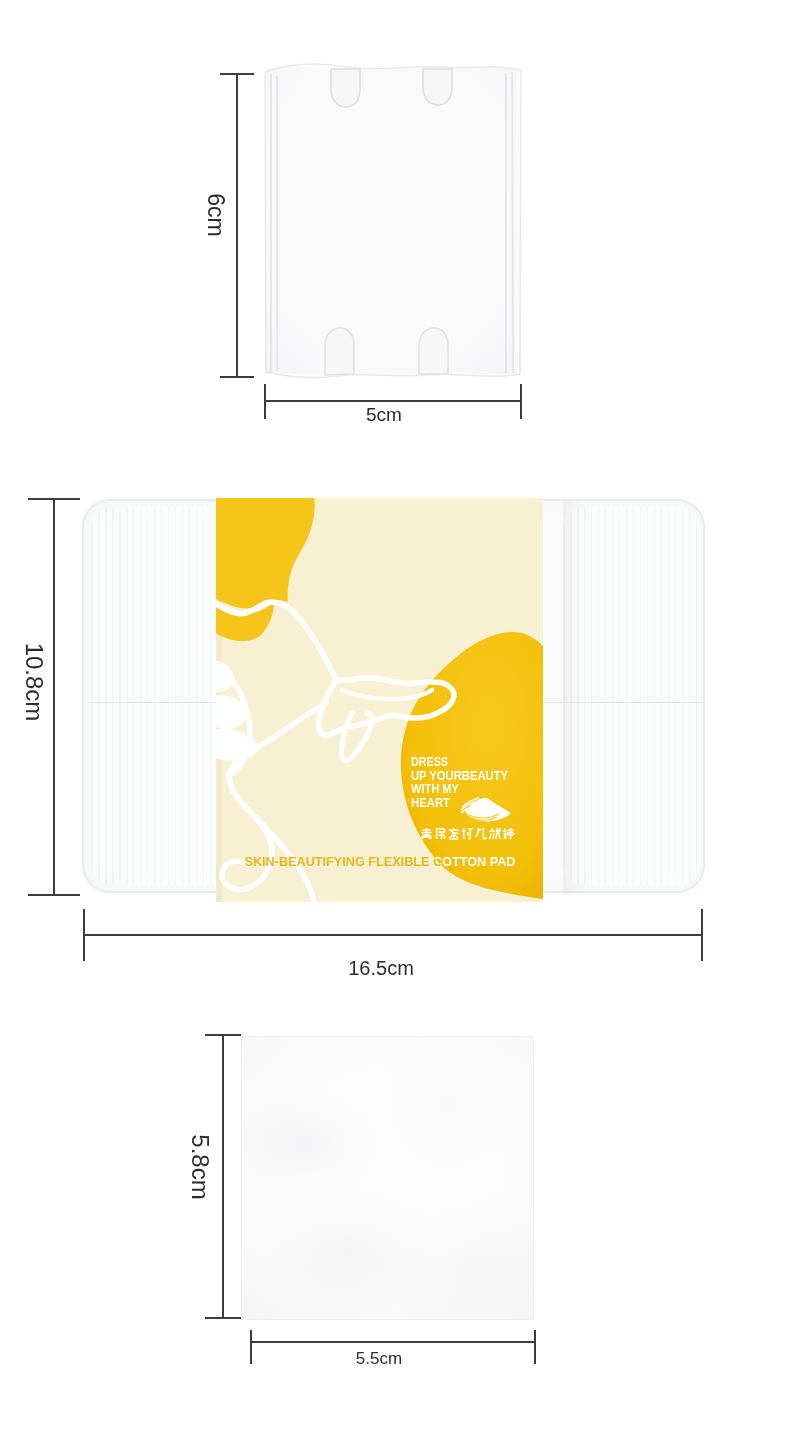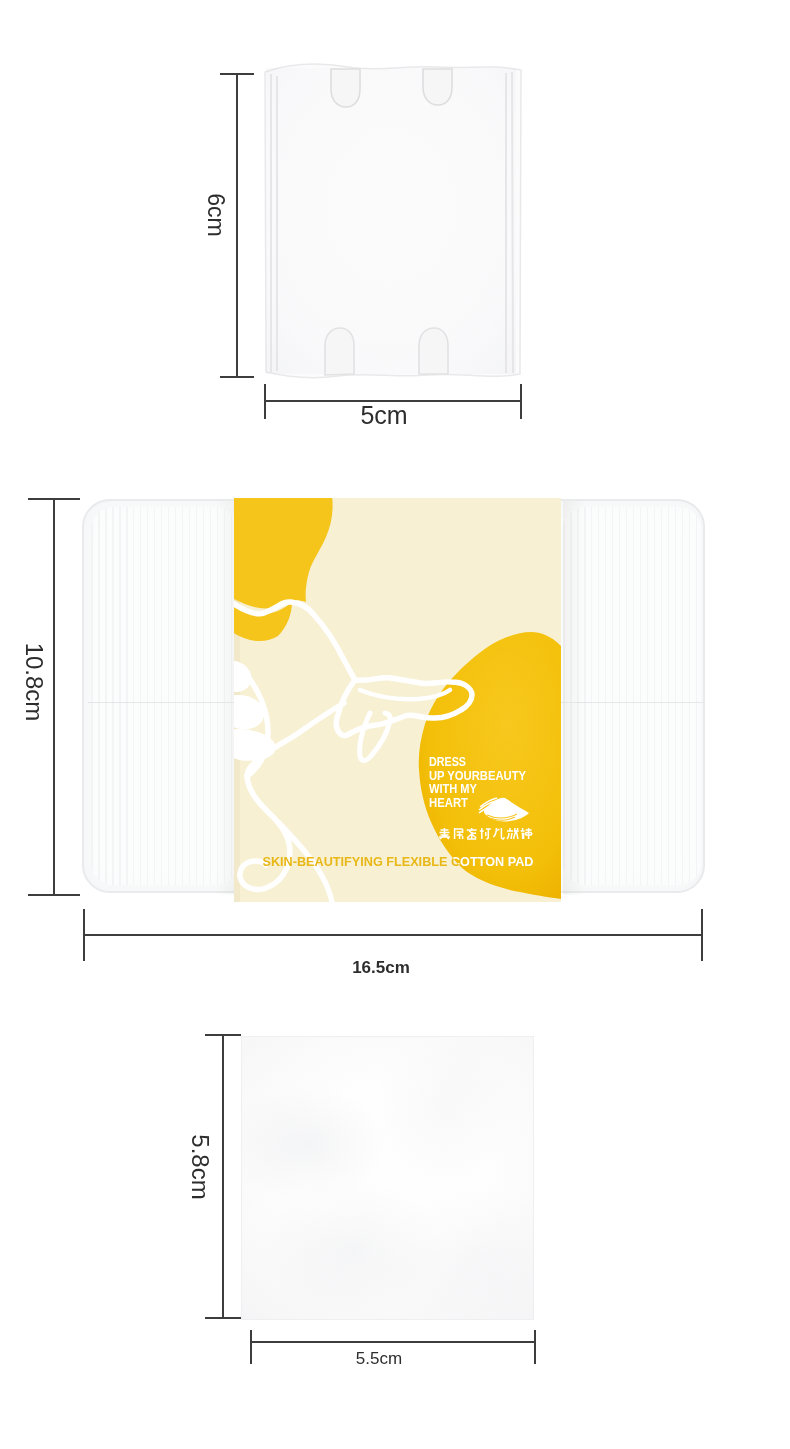--- a/index.html
+++ b/index.html
@@ -57,42 +57,42 @@
   <div class="dim" style="left:220px;top:376px;width:34px;height:2px;"></div>
 
   <div class="lbl" style="left:215px;top:215px;font-size:23px;transform:translate(-50%,-50%) rotate(90deg);">6cm</div>
 
   <div class="dim" style="left:265px;top:400px;width:257px;height:2px;"></div>
 
   <div class="dim" style="left:264px;top:384px;width:2px;height:35px;"></div>
 
   <div class="dim" style="left:520px;top:384px;width:2px;height:35px;"></div>
 
-  <div class="lbl" style="left:384px;top:415px;font-size:25px;transform:translate(-50%,-50%);">5cm</div>
+  <div class="lbl" style="left:384px;top:415px;font-size:19px;transform:translate(-50%,-50%);">5cm</div>
 
   <div class="abs" style="left:82px;top:499px;width:623px;height:394px;border-radius:28px;
        background:#fafbfb;border:2px solid #e8eaeb;box-sizing:border-box;
        box-shadow:inset 0 0 24px rgba(120,130,140,0.055);">
 
     <div class="abs" style="left:7px;top:6px;width:146px;height:378px;border-radius:22px;
          background:repeating-linear-gradient(90deg,#f1f2f3 0 1.5px,#fcfdfd 1.5px 7px);opacity:.75;"></div>
 
     <div class="abs" style="left:479px;top:6px;width:138px;height:378px;border-radius:22px;
          background:repeating-linear-gradient(90deg,#f1f2f3 0 1.5px,#fcfdfd 1.5px 7px);opacity:.75;"></div>
 
     <div class="abs" style="left:132px;top:0;width:20px;height:394px;
          background:linear-gradient(90deg,rgba(160,160,150,0) 0%,rgba(160,160,150,0.10) 100%);"></div>
 
     <div class="abs" style="left:479px;top:0;width:22px;height:394px;
          background:linear-gradient(90deg,rgba(160,160,150,0.12) 0%,rgba(160,160,150,0) 100%);"></div>
 
     <div class="abs" style="left:4px;top:201px;width:615px;height:1px;background:#dfe1e2;opacity:.8;"></div>
   </div>
 
-  <div class="abs" style="left:234px;top:498px;width:327px;height:356px;">
+  <div class="abs" style="left:216px;top:498px;width:327px;height:356px;">
     <svg width="327" height="404" viewBox="0 0 327 404">
       <defs>
         <radialGradient id="circ" cx="0.62" cy="0.35" r="0.75">
           <stop offset="0" stop-color="#f7c81e"></stop>
           <stop offset="0.75" stop-color="#f3bf08"></stop>
           <stop offset="1" stop-color="#edb200"></stop>
         </radialGradient>
         <clipPath id="circleclip">
             <path d="M 327 148 C 317 138, 307 134, 297 134 C 287 134, 277 137, 266 142 C 253 148, 238 160, 224 174 C 210 188, 197 206, 191 226 C 186 242, 184 258, 185 272 C 186 290, 190 308, 197 324 C 204 340, 214 356, 228 370 C 242 382, 264 390, 286 394 C 306 398, 320 400, 327 401 Z"></path>
           </clipPath>
@@ -189,21 +189,21 @@
   <div class="dim" style="left:28px;top:894px;width:52px;height:2px;"></div>
 
   <div class="lbl" style="left:34px;top:682px;font-size:24px;transform:translate(-50%,-50%) rotate(90deg);">10.8cm</div>
 
   <div class="dim" style="left:83px;top:934px;width:620px;height:2px;"></div>
 
   <div class="dim" style="left:83px;top:909px;width:2px;height:52px;"></div>
 
   <div class="dim" style="left:701px;top:909px;width:2px;height:52px;"></div>
 
-  <div class="lbl" style="left:381px;top:968px;font-size:17px;transform:translate(-50%,-50%);font-weight:bold;">16.5cm</div>
+  <div class="lbl" style="left:381px;top:968px;font-size:20px;transform:translate(-50%,-50%);">16.5cm</div>
 
   <div class="abs" style="left:241px;top:1036px;width:293px;height:284px;box-sizing:border-box;
        border:1px solid #efeff1;
        background:
          radial-gradient(ellipse 40% 30% at 22% 38%, rgba(210,212,218,0.22) 0%, rgba(210,212,218,0) 70%),
          radial-gradient(ellipse 45% 35% at 38% 75%, rgba(208,210,216,0.18) 0%, rgba(208,210,216,0) 70%),
          radial-gradient(ellipse 35% 40% at 70% 25%, rgba(214,216,220,0.14) 0%, rgba(214,216,220,0) 70%),
          radial-gradient(ellipse 50% 40% at 80% 80%, rgba(212,214,219,0.12) 0%, rgba(212,214,219,0) 70%),
          radial-gradient(ellipse 90% 80% at 52% 45%, #fefefe 35%, #f7f7f8 80%, #f2f2f4 100%);"></div>
 

